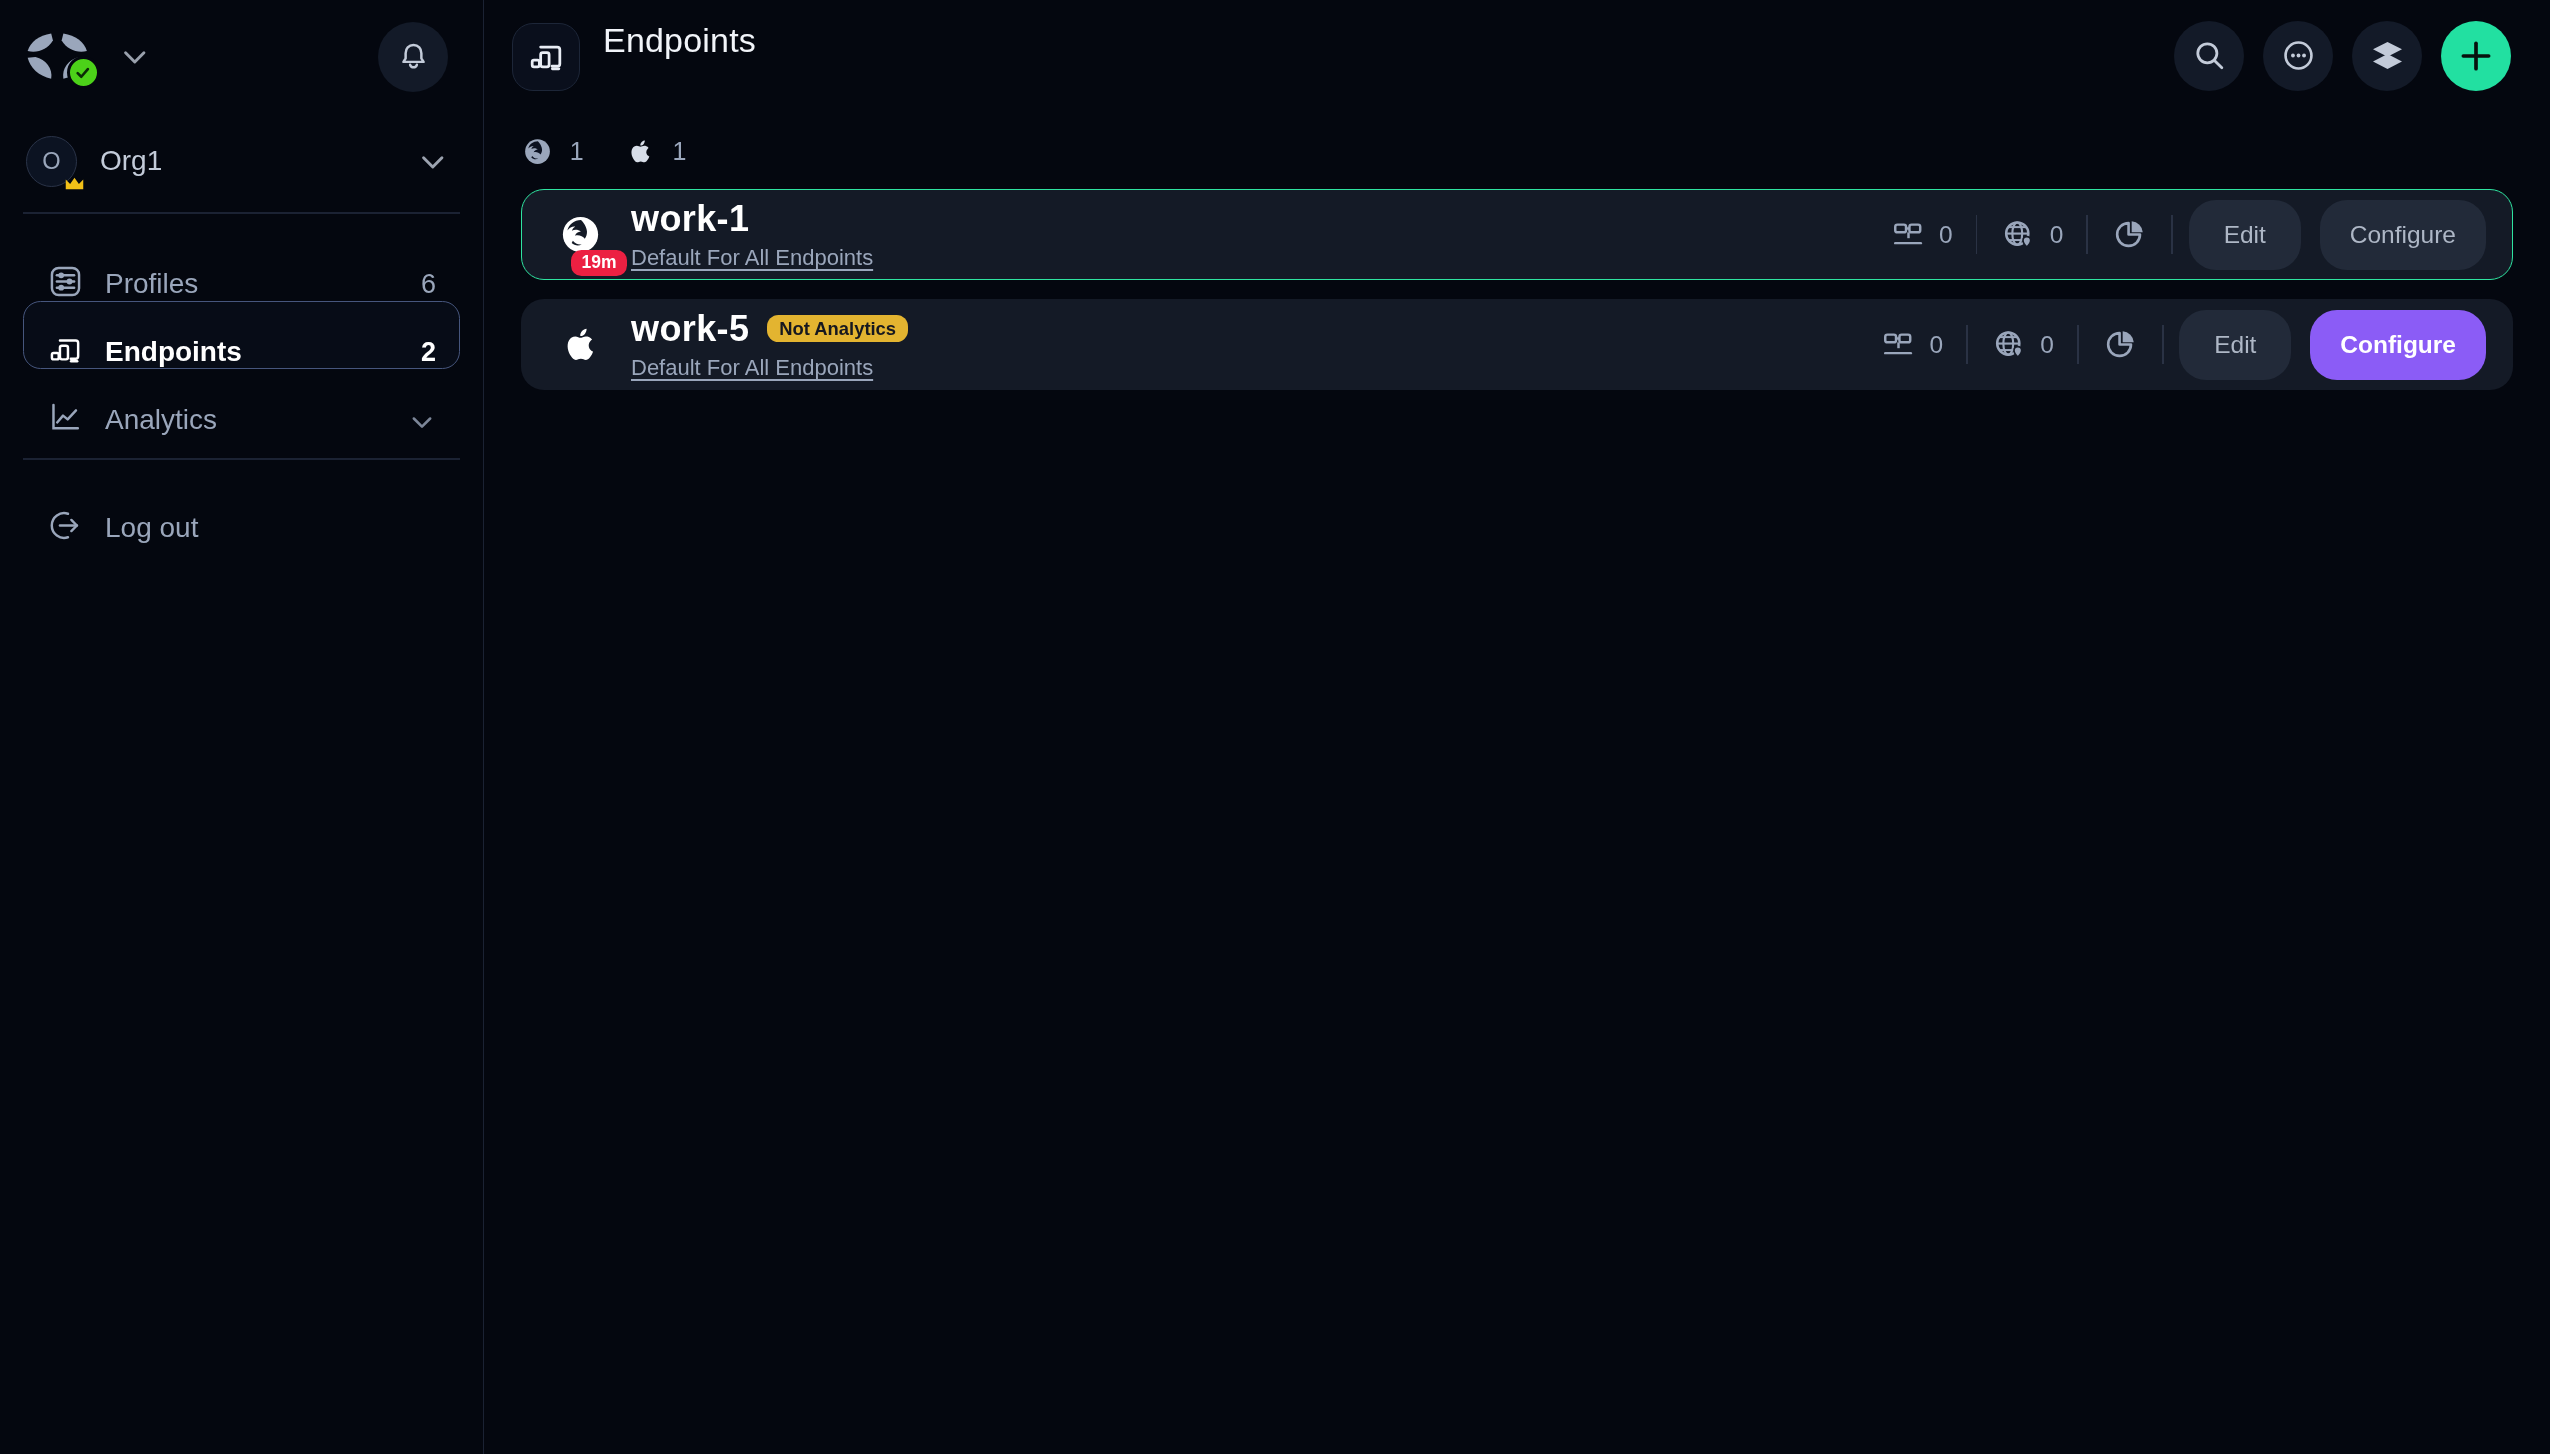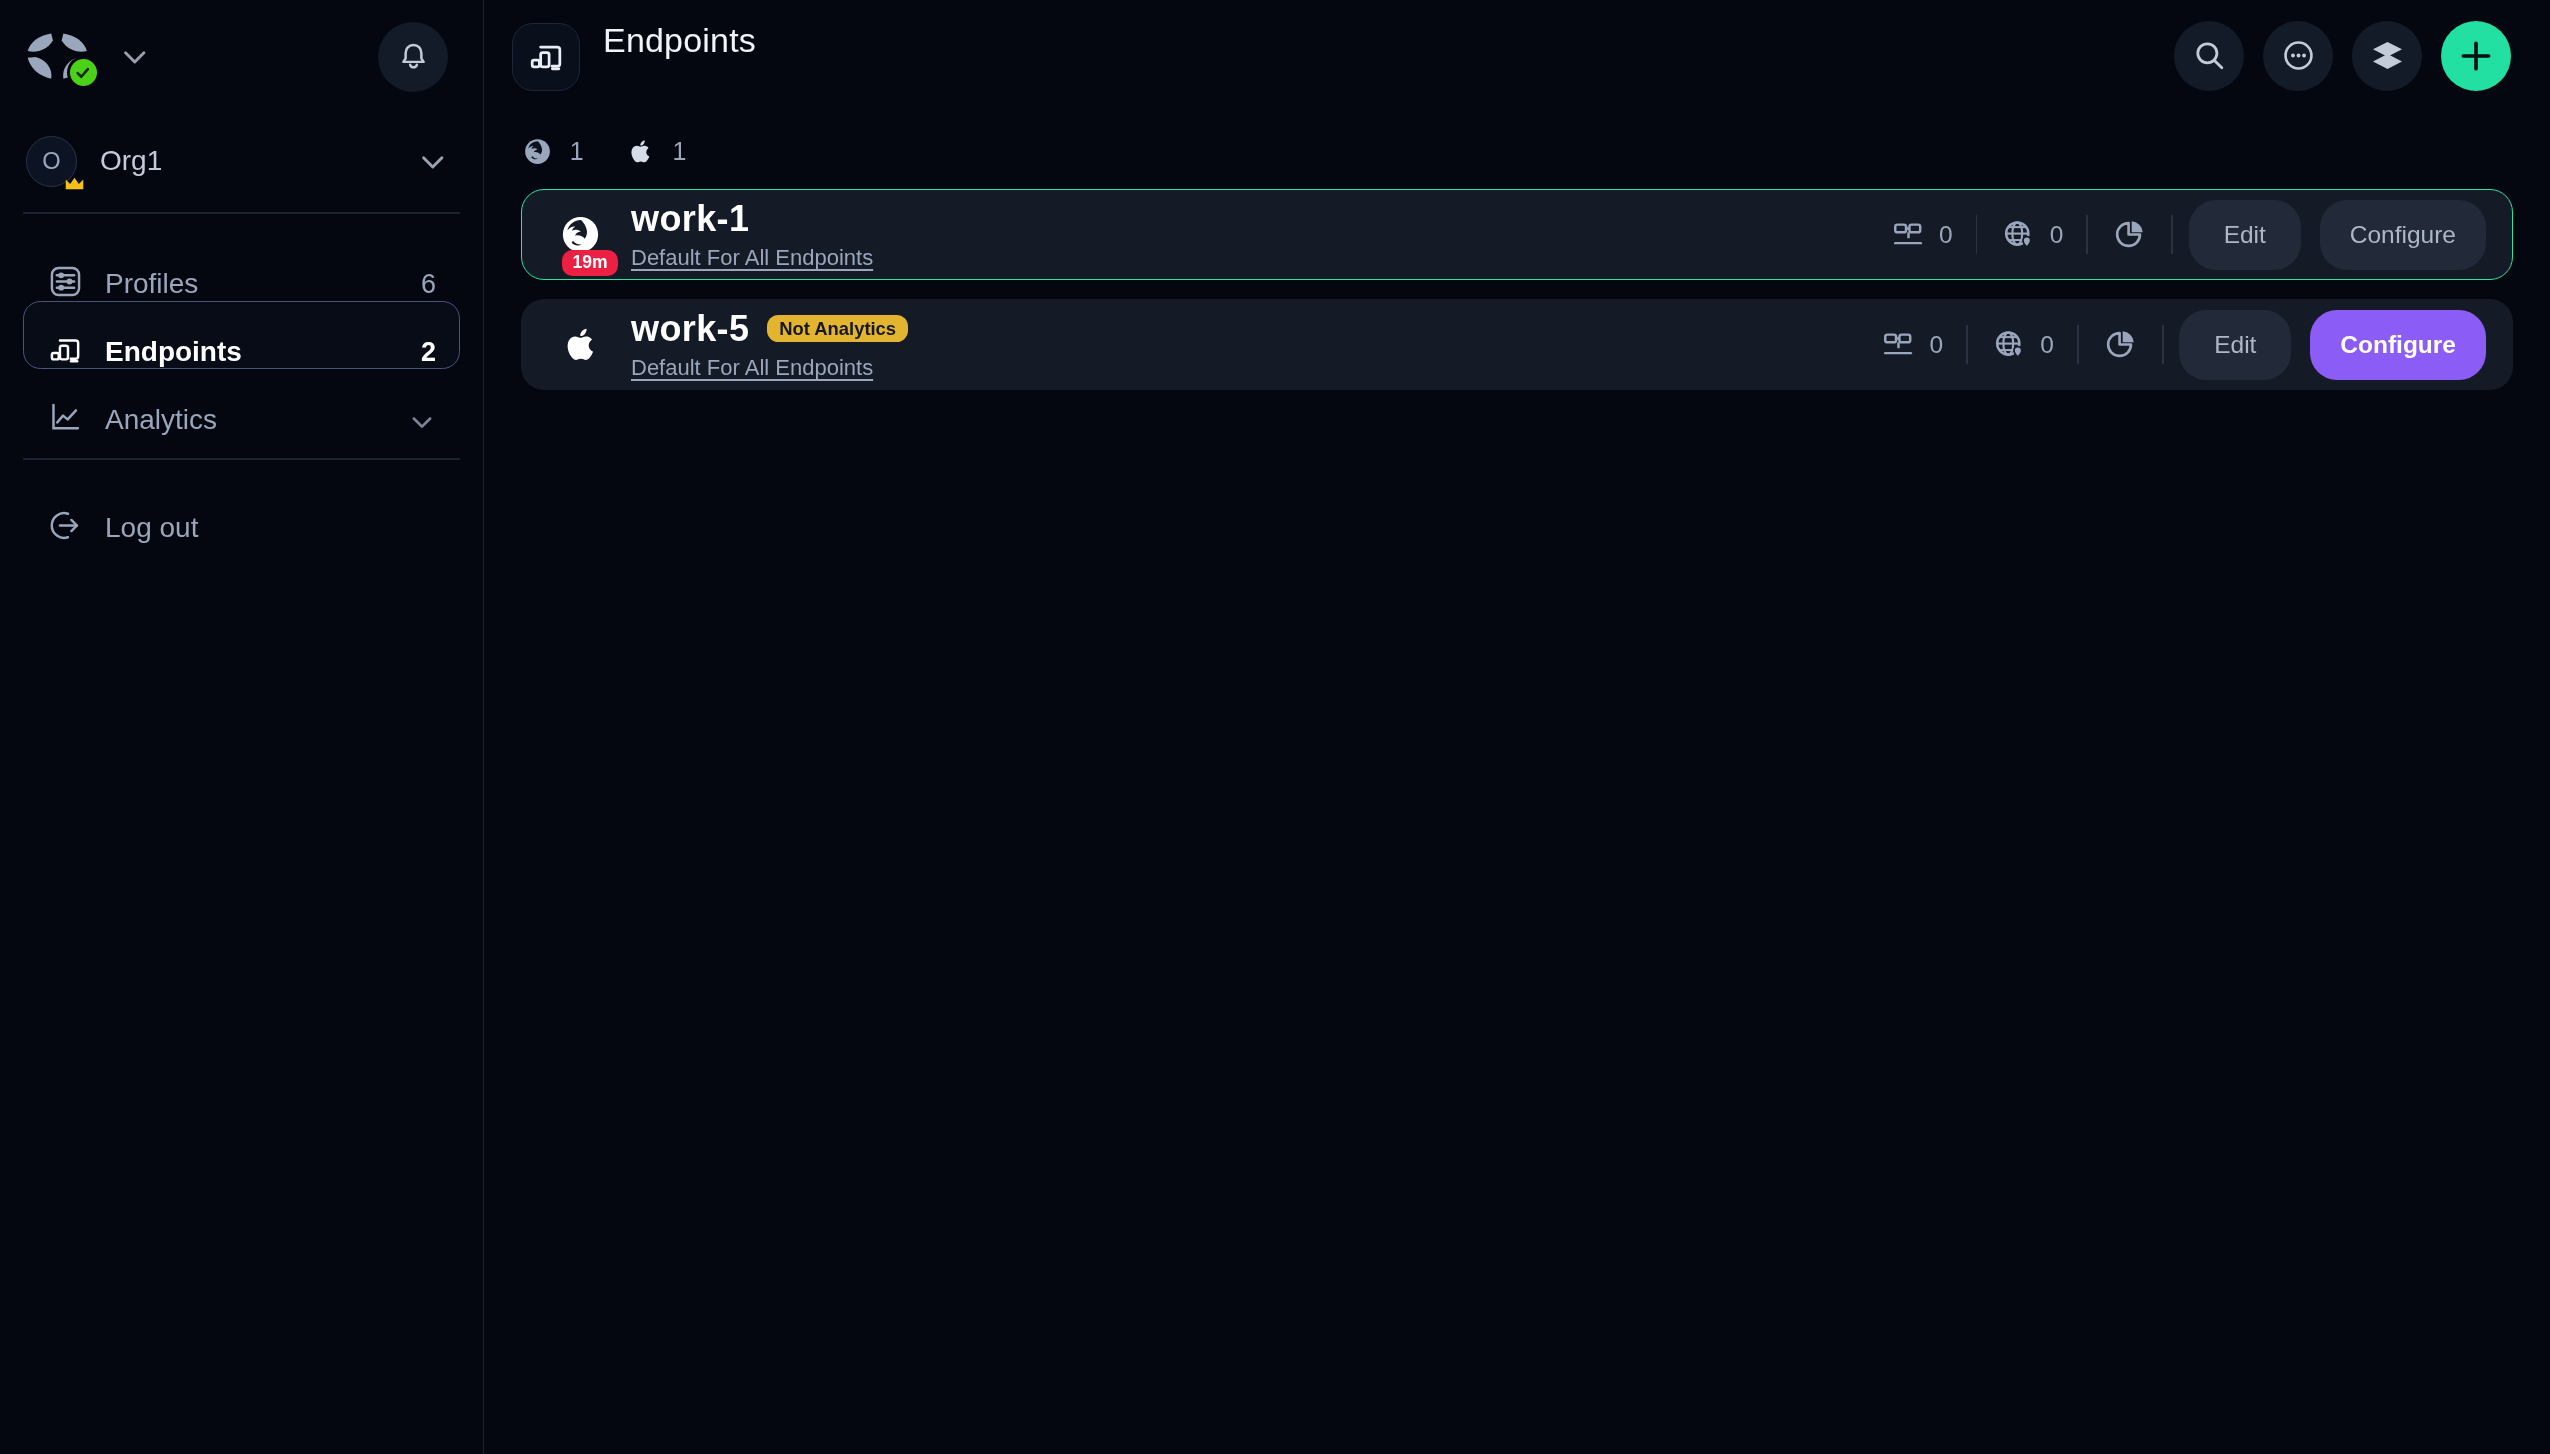--- a/index.html
+++ b/index.html
@@ -137,21 +137,21 @@
     height: 91px; border-radius: 23px;
     background: #141a26;
     display: flex; align-items: center;
     padding: 0 26px 0 30px;
     border: 1.8px solid transparent;
   }
   .row.sel { border-color: #2fe3a0; }
   .row-ico { position: relative; width: 56px; flex: 0 0 56px; display: flex; align-items: center; justify-content: center; }
   .row-ico svg { width: 47px; height: 47px; }
   .time-badge {
-    position: absolute; left: 10px; bottom: -17.5px;
+    position: absolute; left: 19px; bottom: -17.5px;
     background: #ec2042; color: #fff;
     font-size: 17.5px; font-weight: 700;
     border-radius: 10.5px; padding: 1.8px 10.5px;
     line-height: 1.25;
   }
   .row-info { margin-left: 23px; flex: 1; min-width: 0; }
   .row-title-line { display: flex; align-items: center; gap: 17.5px; }
   .row-title { color: #ffffff; font-size: 36px; font-weight: 700; letter-spacing: 0.4px; }
   .pill {
     background: #e3b430; color: #16181f;

